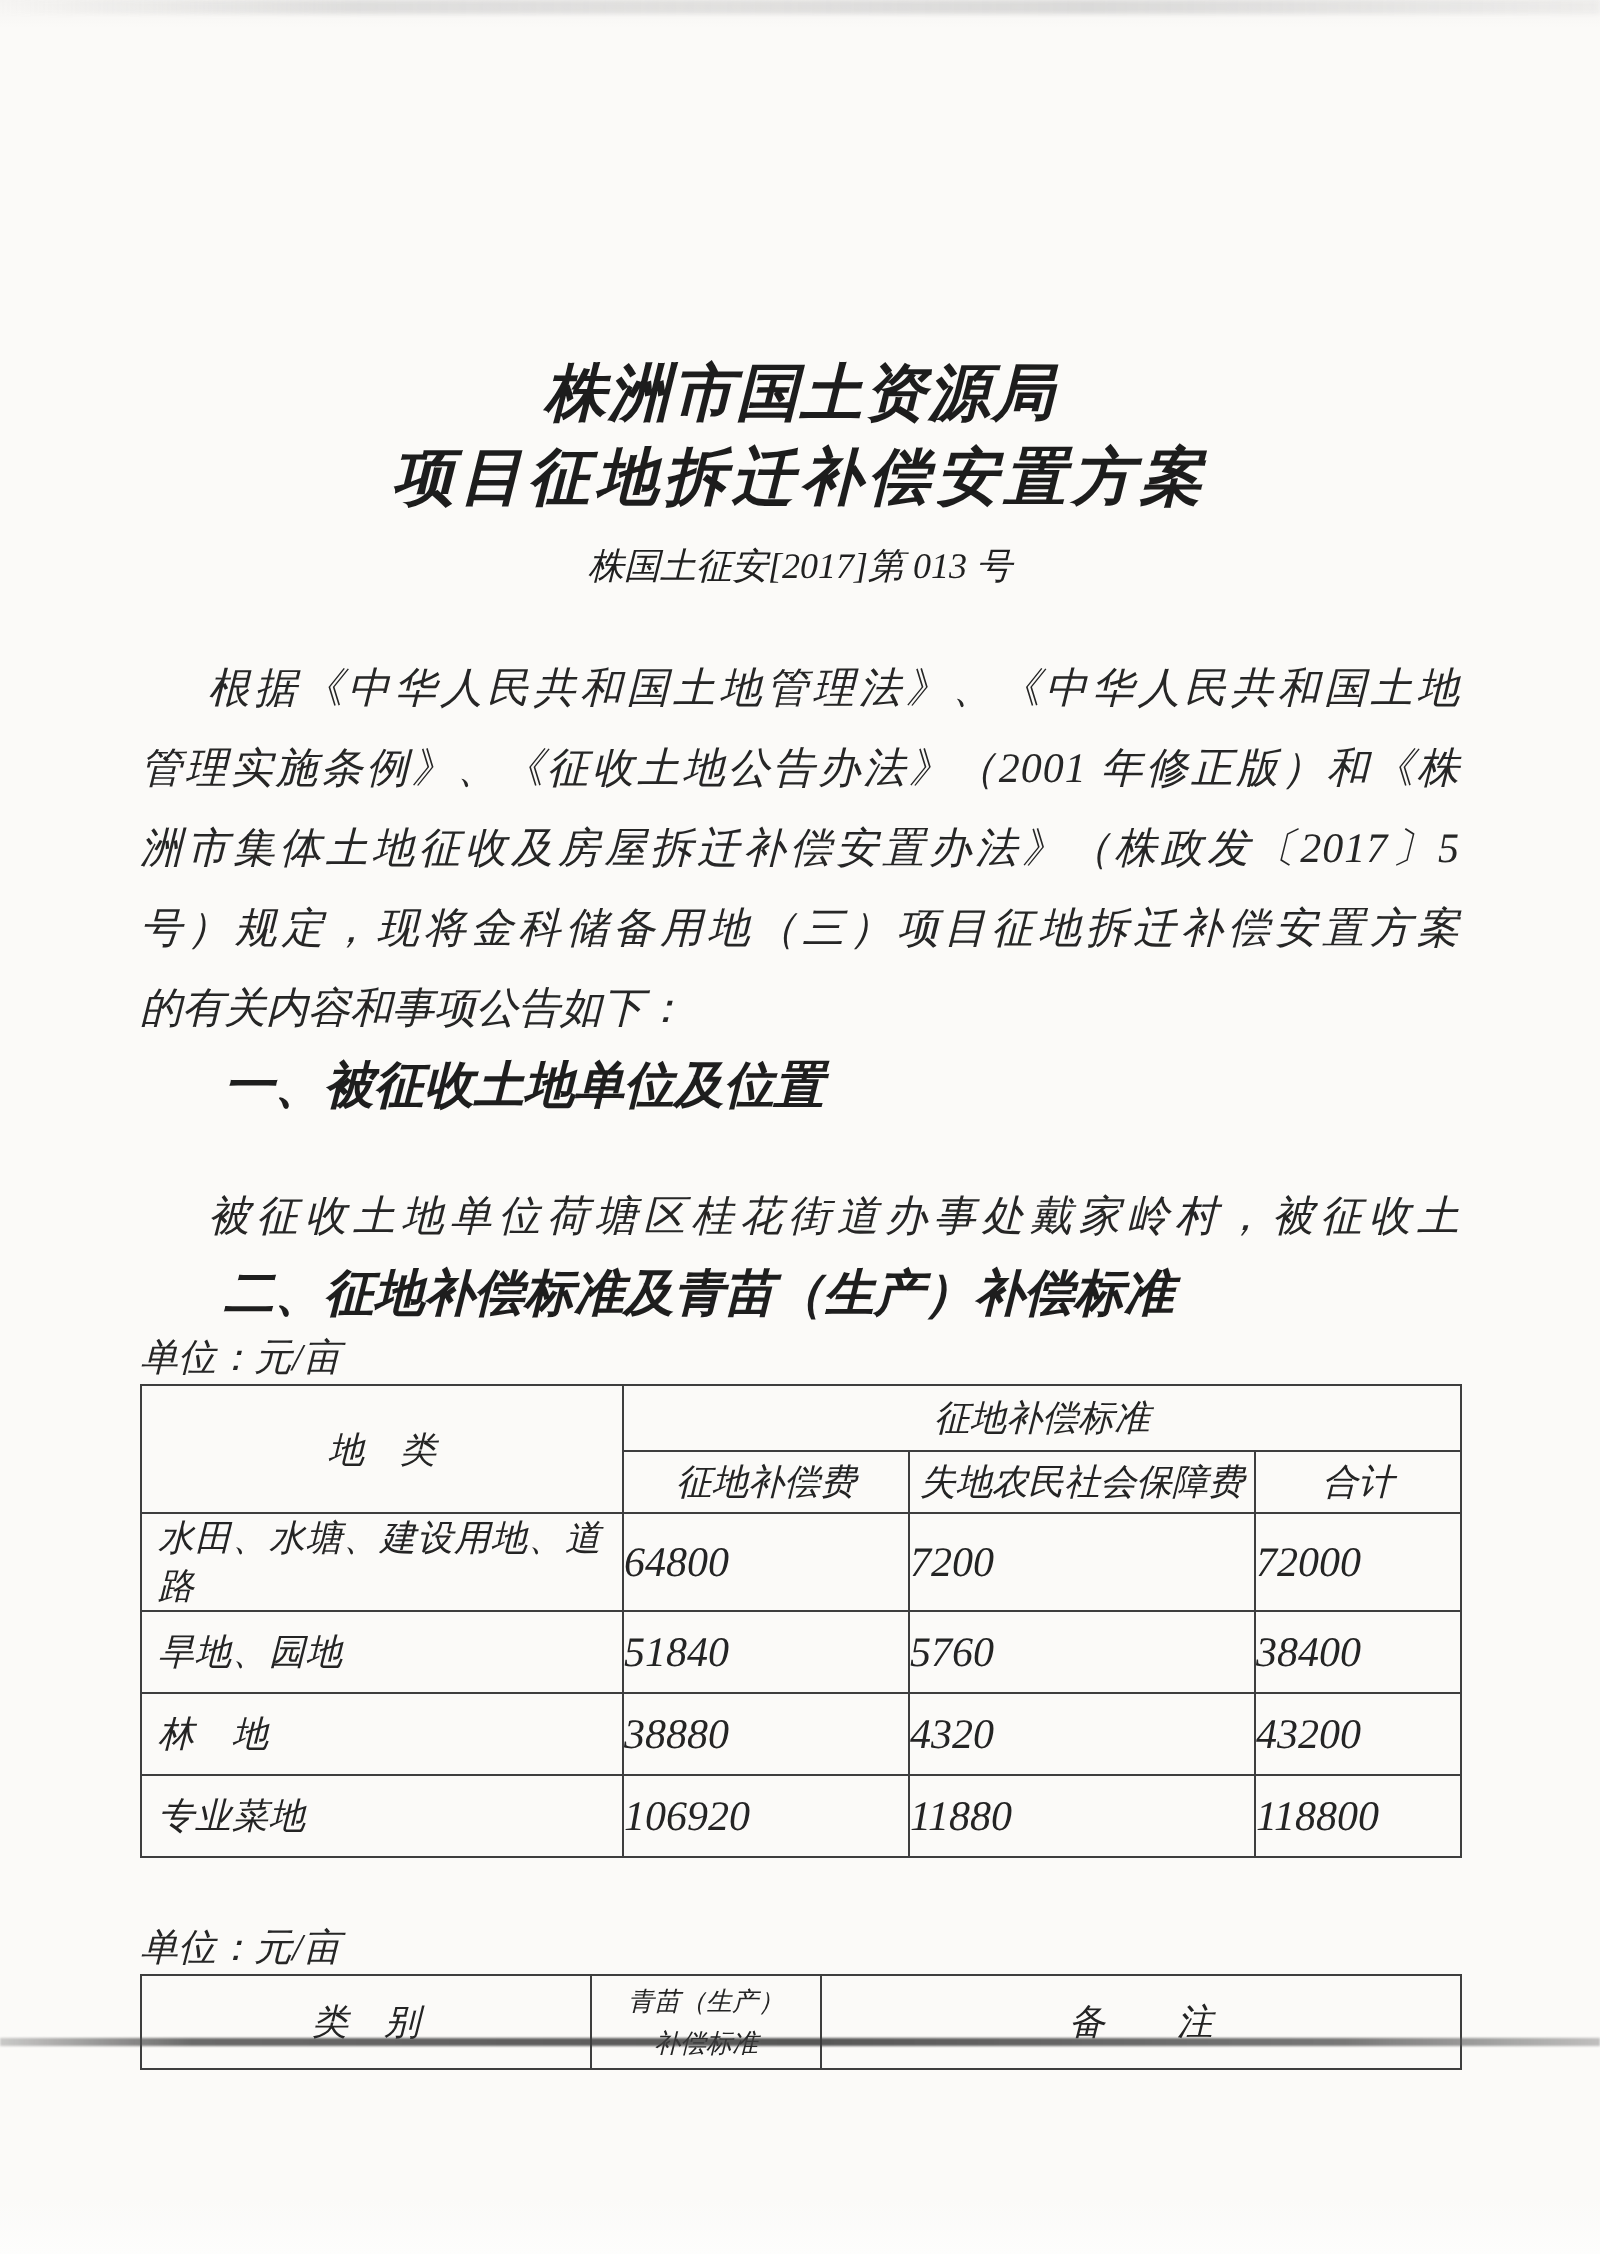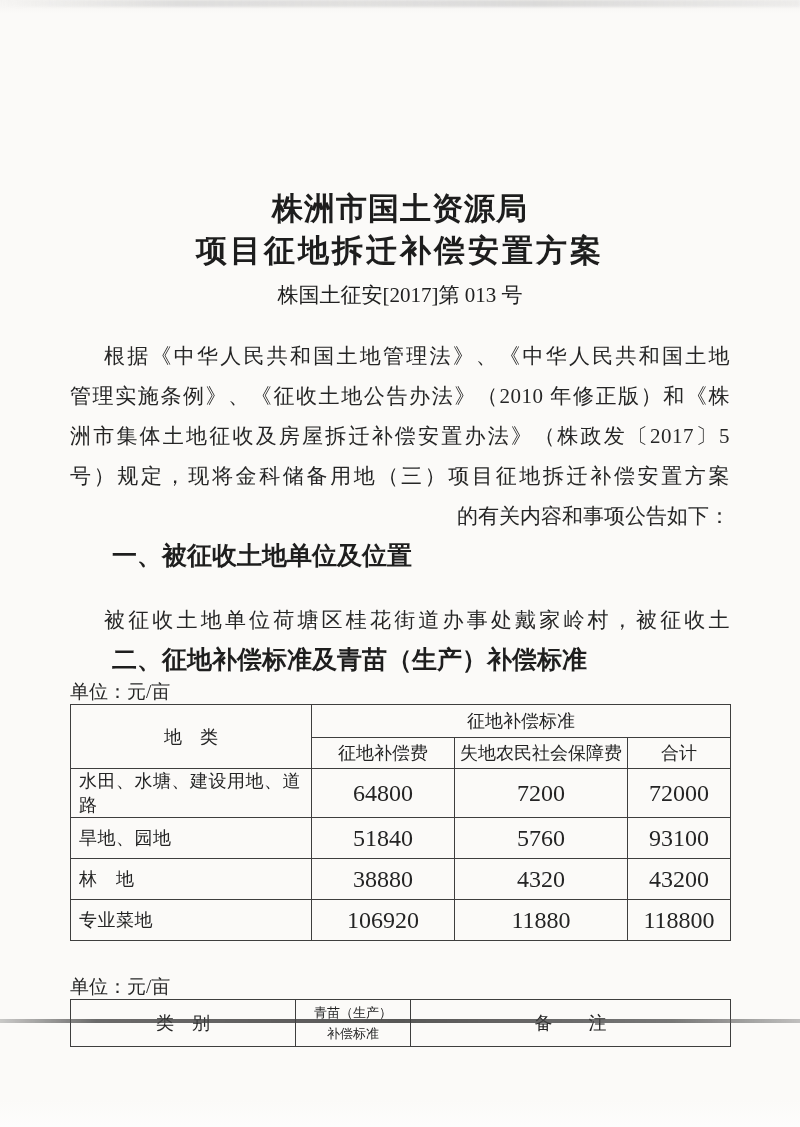--- a/index.html
+++ b/index.html
@@ -14,57 +14,57 @@
   .scan-top{
     position:absolute;top:0;left:0;right:0;height:7px;
     background:linear-gradient(to right,rgba(180,180,180,0) 0%,rgba(168,168,170,.30) 22%,rgba(150,150,152,.22) 45%,rgba(160,160,162,.32) 68%,rgba(185,185,187,.14) 100%);
     filter:blur(1px);
   }
   .scan-line{
     position:absolute;top:1019px;left:0;width:800px;height:4px;
     background:linear-gradient(to right,rgba(110,110,110,.35) 0%,rgba(70,70,70,.80) 12%,rgba(58,58,58,.85) 50%,rgba(75,75,75,.75) 84%,rgba(120,120,120,.45) 100%);
     filter:blur(.4px);
   }
-  .content{position:absolute;left:70px;top:12px;width:660px;}
+  .content{position:absolute;left:70px;top:0;width:660px;font-style:italic;}
   .title{margin:0;text-align:center;font-weight:bold;font-size:31px;line-height:42px;letter-spacing:1px;color:#1d1d1d;}
   .title-1{margin-top:176px;}
   .title-2{letter-spacing:3px;}
-  .docnum{margin-top:6px;text-align:center;font-size:21px;line-height:34px;color:#202020;}
+  .docnum{margin-top:6px;text-align:center;font-size:18px;line-height:34px;color:#202020;}
   .bodytext{margin-top:8px;}
-  .ln{font-size:21px;line-height:40px;color:#262626;text-align:right;}
+  .ln{font-size:21px;line-height:40px;color:#262626;}
   .j{text-align:justify;text-align-last:justify;letter-spacing:.5px;}
   .indent{text-indent:34px;margin-top:24px;}
   .heading{font-size:25px;font-weight:bold;line-height:40px;text-indent:42px;color:#1e1e1e;}
   .unit-label{font-size:19px;line-height:24px;text-align:left;padding-right:30px;color:#262626;}
   .unit-2{margin-top:34px;}
   table{border-collapse:collapse;width:660px;table-layout:fixed;margin:0;}
   th,td{border:1px solid #3e3e3e;font-weight:normal;padding:0;vertical-align:middle;}
   .t1 th{font-size:18px;text-align:center;color:#242424;}
   .t1 .hrow1 th{height:32px;}
   .t1 .hrow2 th{height:30px;}
   .t1 td{height:40px;}
   .land{text-align:left;padding-left:8px;font-size:18px;letter-spacing:.5px;}
-  .num{text-align:center;font-size:24px;font-family:"Liberation Serif",serif;}
+  .num{font-size:21px;font-family:"Liberation Serif",serif;}
   .t2 th{height:46px;font-size:18px;text-align:center;color:#242424;}
   .t2 .two-line div{line-height:21px;font-size:13px;}
 </style>
 </head>
 <body>
 
 <div class="page">
   <div class="scan-top"></div>
 
   <div class="content">
     <h1 class="title title-1">株洲市国土资源局</h1>
     <h1 class="title title-2">项目征地拆迁补偿安置方案</h1>
     <div class="docnum">株国土征安[2017]第 013 号</div>
 
     <div class="bodytext">
       <div class="ln j indent">根据《中华人民共和国土地管理法》、《中华人民共和国土地</div>
-      <div class="ln j">管理实施条例》、《征收土地公告办法》（2010 年修正版）和《株</div>
+      <div class="ln j">管理实施条例》、《征收土地公告办法》（2001 年修正版）和《株</div>
       <div class="ln j">洲市集体土地征收及房屋拆迁补偿安置办法》（株政发〔2017〕5</div>
       <div class="ln j">号）规定，现将金科储备用地（三）项目征地拆迁补偿安置方案</div>
       <div class="ln">的有关内容和事项公告如下：</div>
     </div>
 
     <div class="heading">一、被征收土地单位及位置</div>
 
     <div>
       <div class="ln j indent">被征收土地单位荷塘区桂花街道办事处戴家岭村，被征收土</div>
     </div>
@@ -93,21 +93,21 @@
         <tr>
           <td class="land">水田、水塘、建设用地、道路</td>
           <td class="num">64800</td>
           <td class="num">7200</td>
           <td class="num">72000</td>
         </tr>
         <tr>
           <td class="land">旱地、园地</td>
           <td class="num">51840</td>
           <td class="num">5760</td>
-          <td class="num">93100</td>
+          <td class="num">38400</td>
         </tr>
         <tr>
           <td class="land">林　地</td>
           <td class="num">38880</td>
           <td class="num">4320</td>
           <td class="num">43200</td>
         </tr>
         <tr>
           <td class="land">专业菜地</td>
           <td class="num">106920</td>

